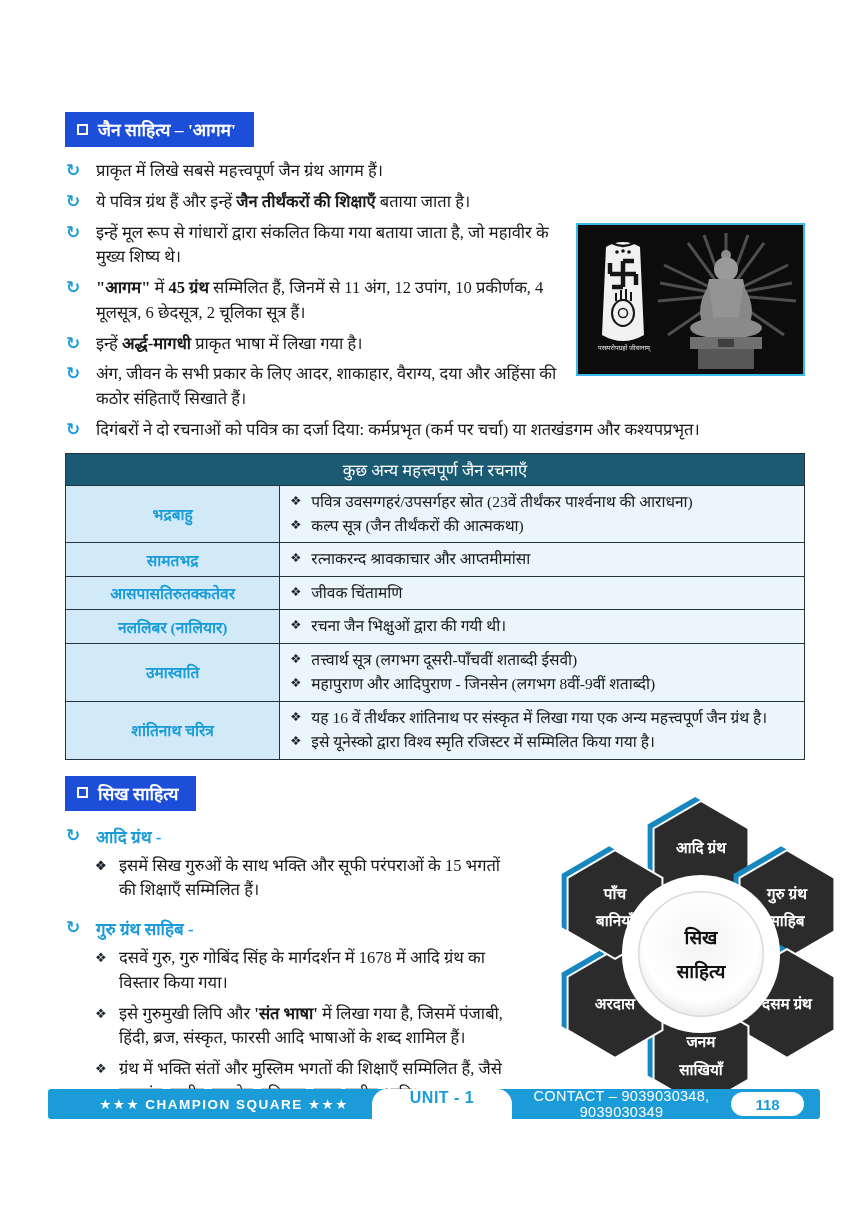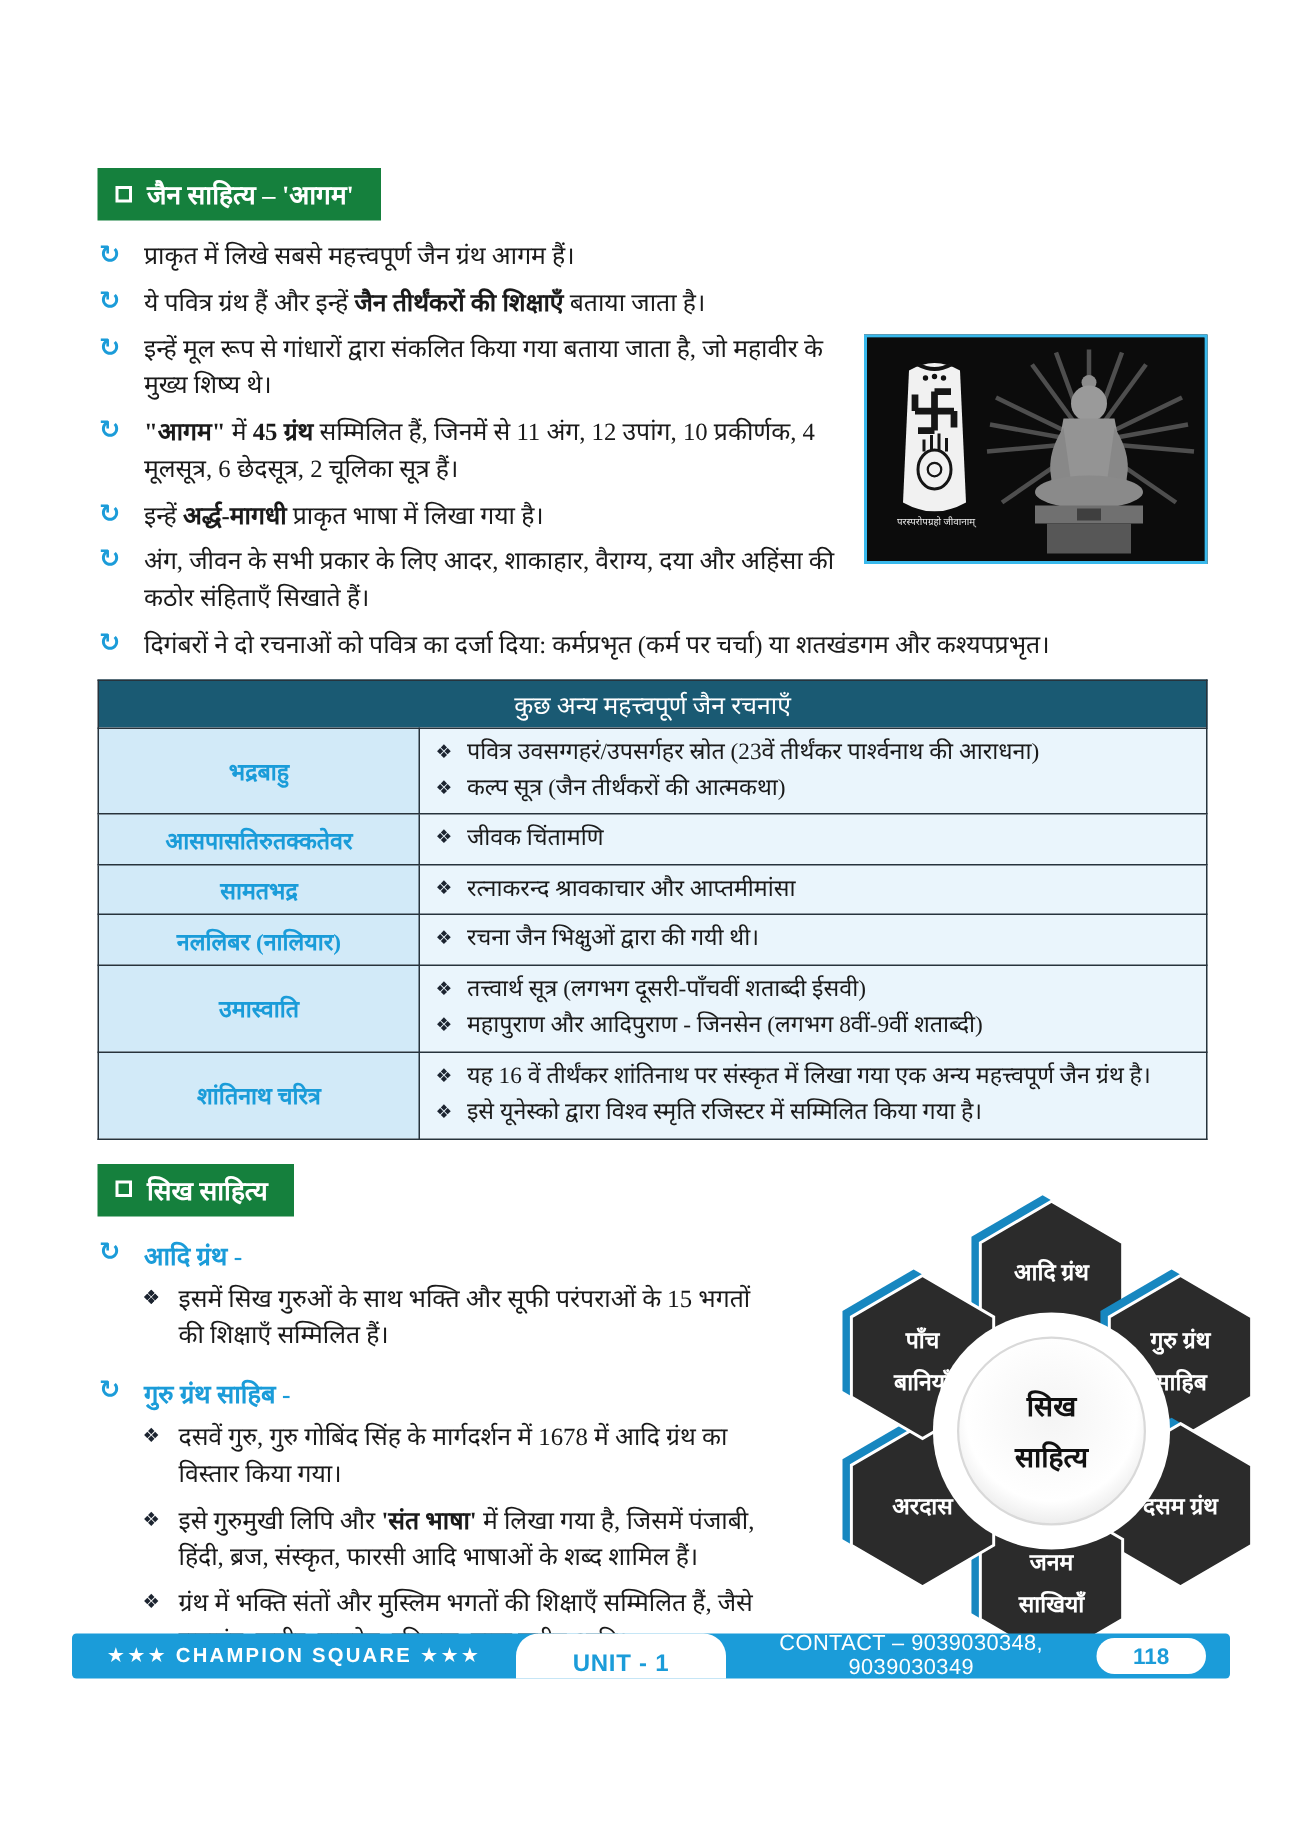--- a/index.html
+++ b/index.html
@@ -17,21 +17,21 @@
     border-radius:50%; border:9px solid rgba(170,216,240,.55);
     color:rgba(140,200,232,.85); font-size:16px; font-style:italic;
     display:flex; align-items:center; justify-content:center; z-index:0;
     font-family:"Liberation Sans","DejaVu Sans",sans-serif;
   }
   .content { position:relative; z-index:1; padding:112px 63px 0 65px; }
 
   
   .chip {
     display:inline-flex; align-items:center; gap:10px;
-    background:#15803d; color:#fff; font-weight:bold; font-size:17.5px;
+    background:#1d4ed8; color:#fff; font-weight:bold; font-size:17.5px;
     padding:5px 18px 6px 12px;
     justify-content:flex-end;
   }
   .chip .sq { width:11px; height:11px; border:2px solid #fff; flex:none; }
 
   
   .bullets { margin-top:12px; }
   .bullet {
     position:relative; padding-left:31px; font-size:16.5px; line-height:1.5;
     margin:6px 0;
@@ -89,25 +89,26 @@
   }
   .hex-label { fill:#ffffff; font-size:15.5px; text-anchor:middle; }
   .center-label { fill:#111111; font-size:19px; text-anchor:middle; }
 
   
   .footer {
     position:absolute; left:48px; top:1089px; width:772px; height:30px;
     background:#1b9cd9; border-radius:3px; display:flex; align-items:center;
     color:#fff; z-index:2;
     font-family:"Liberation Sans","DejaVu Sans",sans-serif;
+    padding-left:28px;
   }
   .f-brand { width:296px; text-align:center; font-weight:bold; font-size:13.5px; letter-spacing:1.5px; }
   .f-tab {
     width:140px; height:30px; background:#fff; border-radius:15px 15px 0 0;
-    display:flex; align-items:flex-end; justify-content:center;
+    display:flex; align-items:flex-start; justify-content:center;
     color:#1b9cd9; font-weight:bold; font-size:16px; letter-spacing:.5px; flex:none;
   }
   .f-contact { flex:1; text-align:center; font-weight:normal; font-size:14.5px; letter-spacing:.3px; }
   .f-page {
     width:73px; height:24px; background:#fff; border-radius:12px; flex:none;
     display:flex; align-items:center; justify-content:center;
     color:#1b9cd9; font-weight:bold; font-size:15px; margin-right:16px;
   }
 </style>
 </head>
@@ -224,29 +225,29 @@
         <th colspan="2">कुछ अन्य महत्त्वपूर्ण जैन रचनाएँ</th>
       </tr>
       <tr>
         <td class="tname">भद्रबाहु</td>
         <td class="titems">
           <div class="titem"><span class="dia">❖</span><span>पवित्र उवसग्गहरं/उपसर्गहर स्रोत (23वें तीर्थंकर पार्श्वनाथ की आराधना)</span></div>
           <div class="titem"><span class="dia">❖</span><span>कल्प सूत्र (जैन तीर्थंकरों की आत्मकथा)</span></div>
         </td>
       </tr>
       <tr>
+        <td class="tname">सामतभद्र</td>
+        <td class="titems">
+          <div class="titem"><span class="dia">❖</span><span>रत्नाकरन्द श्रावकाचार और आप्तमीमांसा</span></div>
+        </td>
+      </tr>
+      <tr>
         <td class="tname">आसपासतिरुतक्कतेवर</td>
         <td class="titems">
           <div class="titem"><span class="dia">❖</span><span>जीवक चिंतामणि</span></div>
-        </td>
-      </tr>
-      <tr>
-        <td class="tname">सामतभद्र</td>
-        <td class="titems">
-          <div class="titem"><span class="dia">❖</span><span>रत्नाकरन्द श्रावकाचार और आप्तमीमांसा</span></div>
         </td>
       </tr>
       <tr>
         <td class="tname">नललिबर (नालियार)</td>
         <td class="titems">
           <div class="titem"><span class="dia">❖</span><span>रचना जैन भिक्षुओं द्वारा की गयी थी।</span></div>
         </td>
       </tr>
       <tr>
         <td class="tname">उमास्वाति</td>

